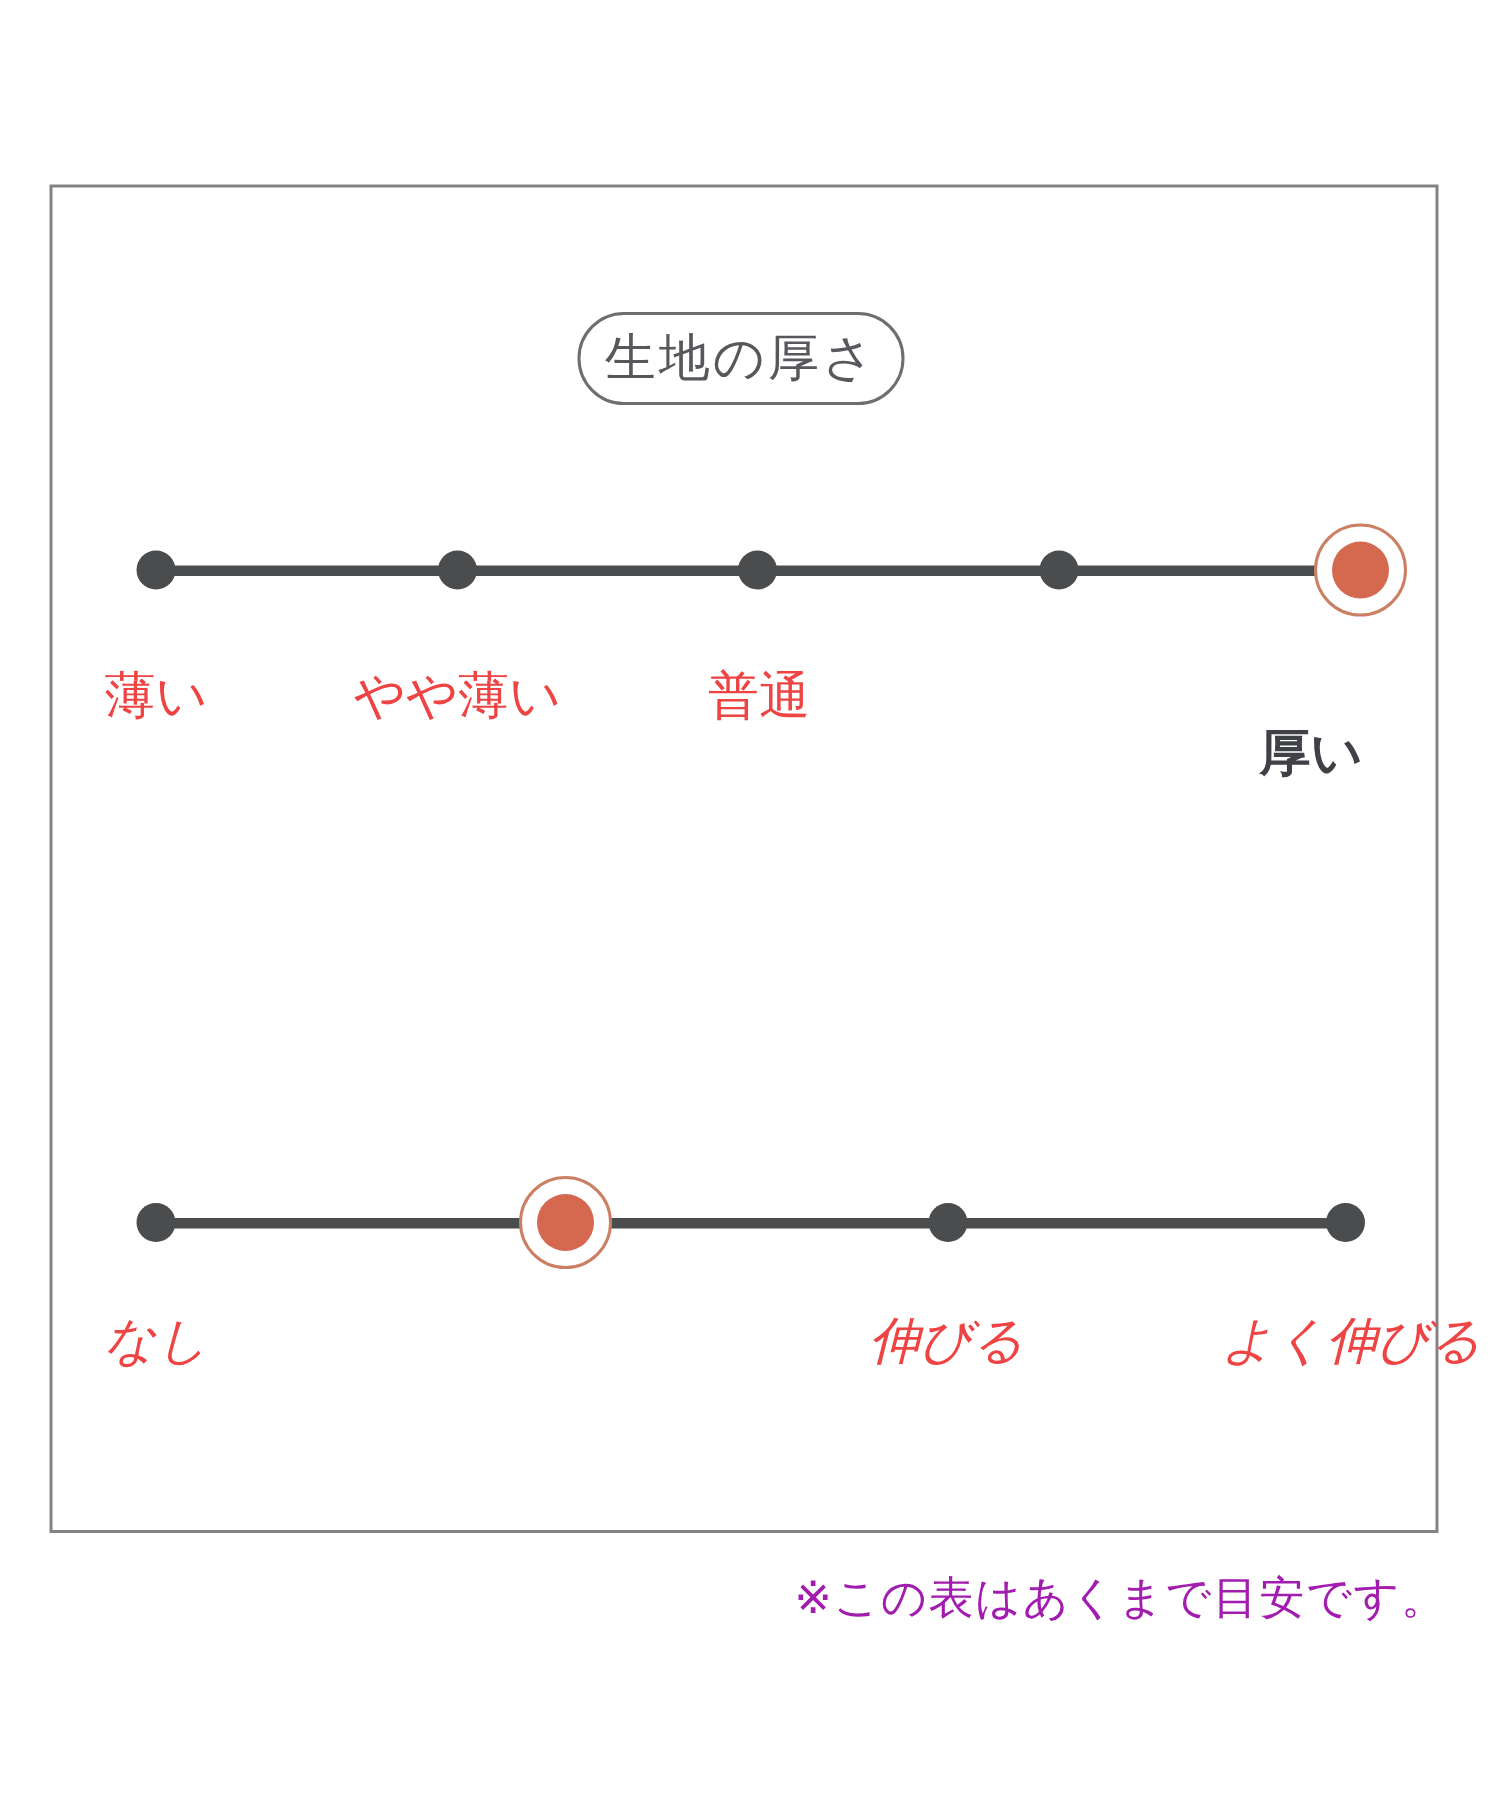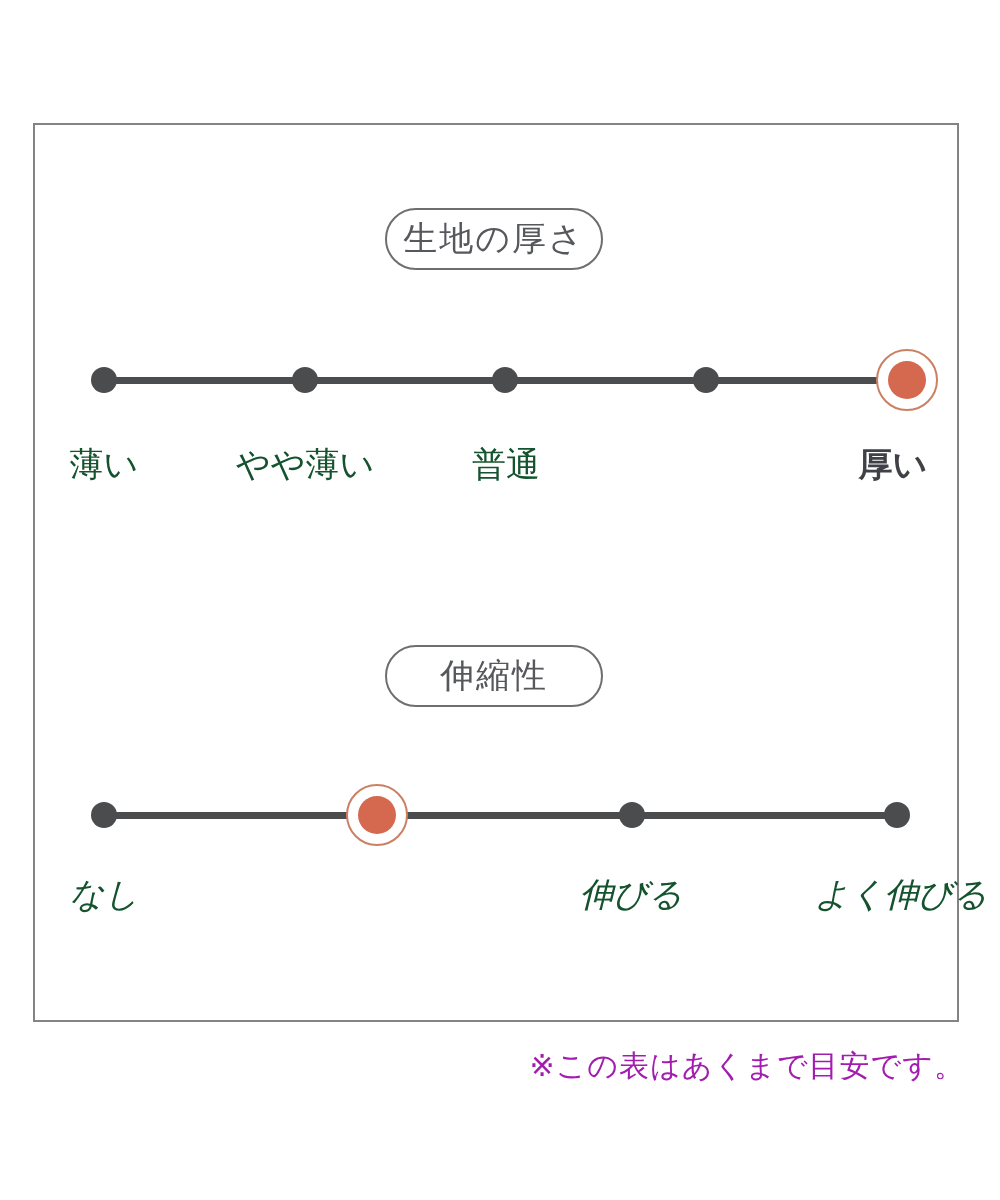--- a/index.html
+++ b/index.html
@@ -95,36 +95,36 @@
   .s2-d3 { left: 584px; top: 677px; }
   .s2-d4 { left: 849px; top: 677px; }
   .s2-ring   { left: 311px; top: 659px; }
   .s2-active { left: 323px; top: 671px; }
 
   .lbl {
     position: absolute;
     transform: translateX(-50%);
     font-size: 34px;
     line-height: 38px;
-    color: #14532d;
+    color: #ef4444;
     white-space: nowrap;
     z-index: 4;
   }
   .lbl.selected {
     font-weight: bold;
     color: #3f4146;
   }
   .row1 { top: 320px; }
   .row2 { top: 750px; font-style: italic; }
 
   .l1-1 { left: 69px; }
   .l1-2 { left: 270px; }
   .l1-3 { left: 471px; }
   .l1-4 { left: 671px; }
-  .l1-5 { left: 858px; }
+  .l1-5 { left: 839px; margin-top: 38px; }
 
   .l2-1 { left: 69px; }
   .l2-2 { left: 341px; }
   .l2-3 { left: 596px; }
   .l2-4 { left: 866px; }
 
   .footnote {
     position: absolute;
     right: 35px;
     top: 1045px;
@@ -152,23 +152,20 @@
     <div class="dot s1-d3"></div>
     <div class="dot s1-d4"></div>
     <div class="ring s1-ring"></div>
     <div class="dot-active s1-active"></div>
 
     <div class="lbl row1 l1-1">薄い</div>
     <div class="lbl row1 l1-2">やや薄い</div>
     <div class="lbl row1 l1-3">普通</div>
     <div class="lbl row1 l1-5 selected">厚い</div>
 
-    <div class="pill pill-2">
-      <span>伸縮性</span>
-    </div>
 
     <div class="scale-line line-2"></div>
     <div class="dot s2-d1"></div>
     <div class="ring s2-ring"></div>
     <div class="dot-active s2-active"></div>
     <div class="dot s2-d3"></div>
     <div class="dot s2-d4"></div>
 
     <div class="lbl row2 l2-1">なし</div>
     <div class="lbl row2 l2-3">伸びる</div>

